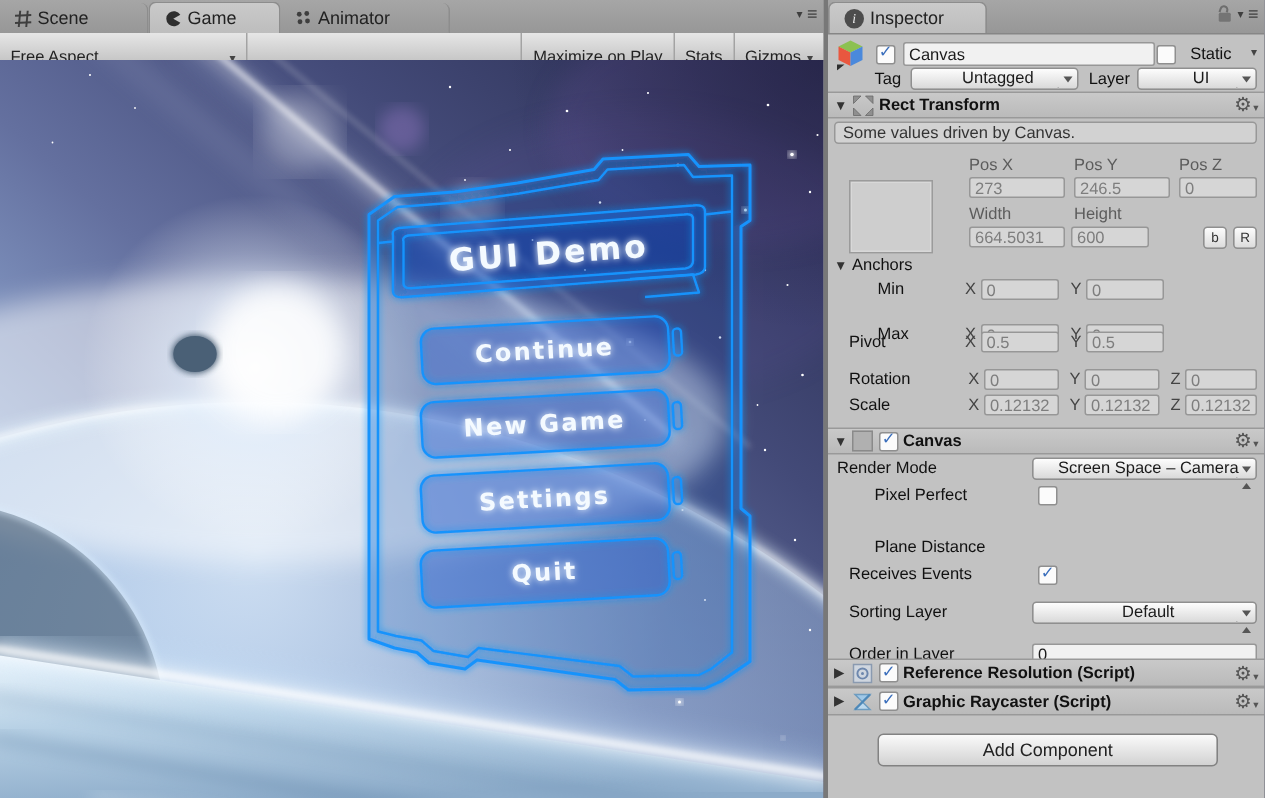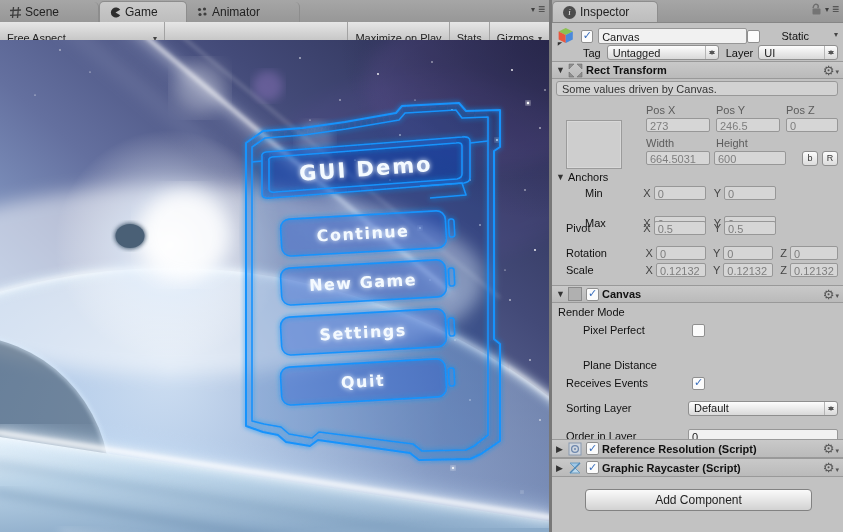--- a/index.html
+++ b/index.html
@@ -28,21 +28,21 @@
   
   #inspector{position:absolute;left:552px;top:0;width:291px;height:532px;background:#c2c2c2;}
   #inspector .tabbar{left:0;width:291px;}
   .irow{position:absolute;left:4px;right:5px;height:16px;display:flex;align-items:center;}
   .lbl{color:#111;white-space:nowrap;}
   .dim{color:#5c5c5c;}
   .fld{height:14px;line-height:14px;background:#d6d6d6;border:1px solid #979797;border-radius:2px;
     color:#7e7e7e;padding:0 3px;overflow:hidden;white-space:nowrap;box-sizing:border-box;}
   .fld.edit{background:#f1f1f1;color:#1a1a1a;}
   .pop{height:15px;display:flex;align-items:center;background:linear-gradient(#fdfdfd,#d9d9d9);
-    border:1px solid #8f8f8f;border-radius:3px;padding:0 0 0 5px;color:#1a1a1a;box-sizing:border-box;}
+    border:1px solid #8f8f8f;border-radius:3px;padding:0 0 0 5px;color:#1a1a1a;box-sizing:border-box;flex-direction:column;}
   .pop .ddw{margin-left:auto;width:12px;height:13px;border-left:1px solid #b5b5b5;position:relative;}
   .ddw::before{content:"";position:absolute;top:1px;left:3px;border:3px solid transparent;border-bottom:4px solid #555;}
   .ddw::after{content:"";position:absolute;bottom:1px;left:3px;border:3px solid transparent;border-top:4px solid #555;}
   .cb{width:13px;height:13px;background:#fbfbfb;border:1px solid #8f8f8f;border-radius:2px;
     display:inline-flex;align-items:center;justify-content:center;box-sizing:border-box;}
   .cb .tick{color:#3a6ebc;font-weight:bold;font-size:11px;line-height:1;margin-top:-1px;}
   .fold{font-size:9px;color:#333;width:12px;display:inline-block;}
   .comp-hdr{position:absolute;left:0;right:0;height:18px;background:linear-gradient(#c9c9c9,#bababa);
     border-top:1px solid #999;border-bottom:1px solid #999;display:flex;align-items:center;padding:0 4px;box-sizing:border-box;}
   .comp-hdr .title{font-weight:bold;color:#111;margin-left:3px;}
@@ -56,21 +56,21 @@
   #anchor-preview{position:absolute;left:14px;top:120px;width:54px;height:47px;background:#cecece;
     border:1px solid #9b9b9b;box-shadow:inset 0 0 0 1px #d8d8d8;}
   #add-component{position:absolute;left:33px;top:489px;width:225px;height:20px;
     background:linear-gradient(#fafafa,#d2d2d2);border:1px solid #828282;border-radius:4px;
     display:flex;align-items:center;justify-content:center;font-size:12px;color:#222;}
   .objfld{height:15px;display:flex;align-items:center;gap:3px;background:#dcdcdc;border:1px solid #8f8f8f;
     border-radius:3px;padding:0 3px;color:#1a1a1a;box-sizing:border-box;overflow:hidden;white-space:nowrap;}
   .picker{color:#333;font-size:12px;margin-left:2px;}
   .info-icon{width:13px;height:13px;border-radius:50%;background:#4c4c4c;color:#eee;display:inline-flex;
     align-items:center;justify-content:center;font-size:9px;font-style:italic;font-family:"Liberation Serif",serif;}
-  .static-wrap{display:flex;gap:21px;margin-left:auto;}
+  .static-wrap{display:flex;gap:9px;margin-left:auto;}
 </style>
 </head>
 <body>
 
 <div id="window">
 
   <div class="tabbar" style="left:0;width:549px;">
     <div class="tab" style="width:78px">
       <svg width="11" height="11" viewBox="0 0 11 11">
           <g stroke="#3e3e3e" stroke-width="1.3">
@@ -374,21 +374,21 @@
       <span class="fld" style="margin-left:90px;width:64px">273</span>
       <span class="fld" style="margin-left:6px;width:64px">246.5</span>
       <span class="fld" style="margin-left:6px;width:52px">0</span>
     </div>
     <div class="irow dim" style="top:137px;height:12px">
       <span class="dim" style="margin-left:90px;width:70px">Width</span>
       <span class="dim">Height</span>
     </div>
     <div class="irow" style="top:150px">
       <span class="fld" style="margin-left:90px;width:64px">664.5031</span>
-      <span class="fld" style="margin-left:4px;width:72px">600</span>
+      <span class="fld" style="margin-left:4px;width:52px">600</span>
       <span class="sq-btn" style="margin-left:auto">b</span>
       <span class="sq-btn" style="margin-left:4px">R</span>
     </div>
     <div class="irow" style="top:170px;height:13px">
       <span class="fold">▼</span>
       <span class="lbl">Anchors</span>
     </div>
     <div class="irow" style="top:185px;height:15px">
       <span class="lbl" style="margin-left:29px">Min</span>
       <span class="axis" style="margin-left:auto">X</span>
@@ -433,20 +433,24 @@
       <span class="fold">▼</span>
       <span style="width:14px;height:14px;background:#b0b0b0;border:1px solid #8a8a8a;display:inline-block;box-sizing:border-box"></span>
       <span class="cb" style="margin-left:4px">
           <span class="tick">✓</span>
         </span>
       <span class="title">Canvas</span>
       <span class="gear">⚙<span class="tri">▾</span></span>
     </div>
     <div class="irow" style="top:304px">
       <span class="lbl" style="margin-left:2px">Render Mode</span>
+      <span class="pop" style="margin-left:auto;width:150px">
+        <span>Screen Space – Camera</span>
+          <span class="ddw"></span>
+      </span>
     </div>
     <div class="irow" style="top:322px">
       <span class="lbl" style="margin-left:27px">Pixel Perfect</span>
       <span class="cb" style="position:absolute;left:136px"></span>
     </div>
     <div class="irow" style="top:357px">
       <span class="lbl" style="margin-left:27px">Plane Distance</span>
     </div>
     <div class="irow" style="top:375px">
       <span class="lbl" style="margin-left:10px">Receives Events</span>

